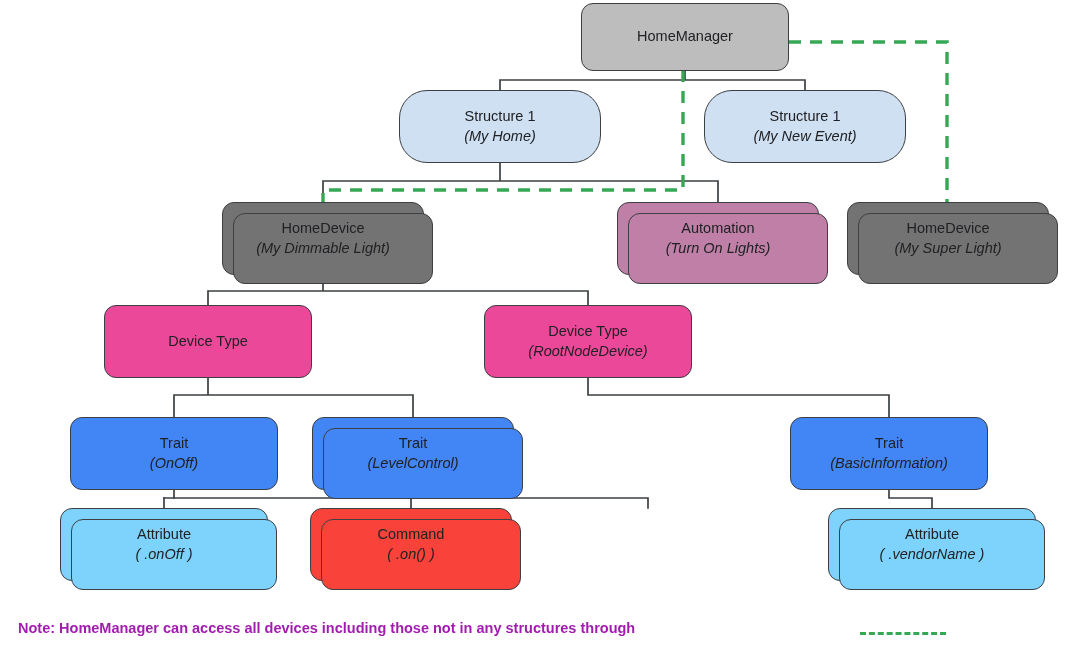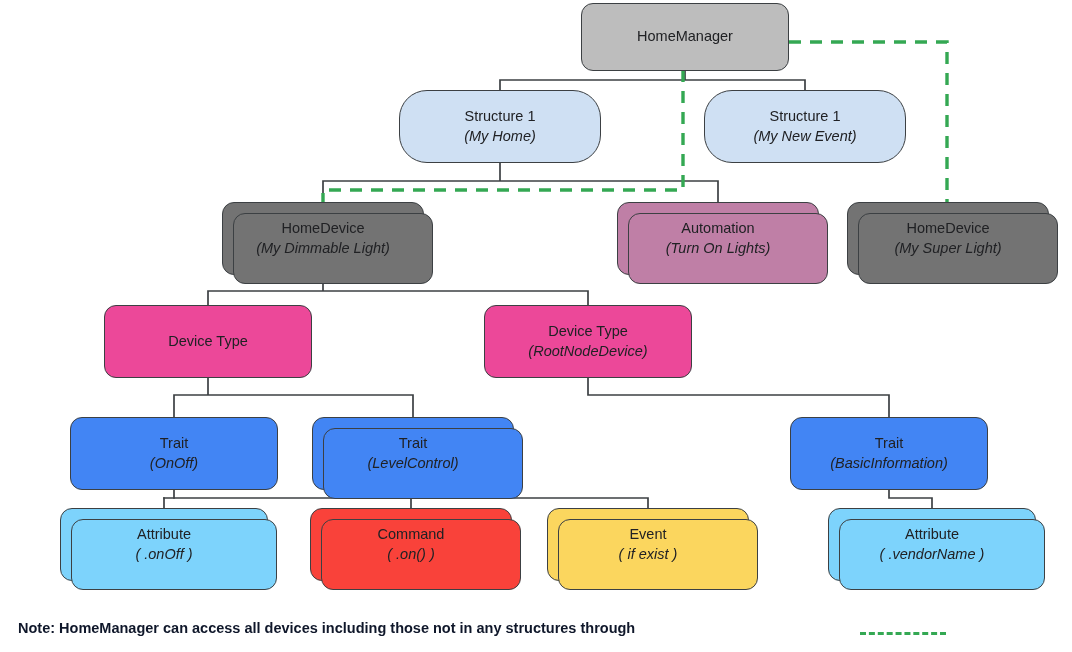--- a/index.html
+++ b/index.html
@@ -67,21 +67,21 @@
   .c-green  { background: #7dd3fc; text-align: right; }
   .c-red    { background: #f9423a; }
   .c-yellow { background: #fbd65e; }
 
   .note {
     position: absolute;
     left: 18px;
     top: 620px;
     font-size: 14.5px;
     font-weight: bold;
-    color: #0f172a;
+    color: #a21caf;
     white-space: nowrap;
     z-index: 6;
   }
   .note-dash {
     position: absolute;
     left: 860px;
     top: 632px;
     width: 86px;
     height: 0;
     border-top: 3.5px dashed #34a853;
@@ -176,24 +176,20 @@
   <div class="node c-green stacked" style="left:60px;top:508px;width:208px;height:73px;">
     <span class="l1">Attribute</span>
     <span class="l2">( .onOff )</span>
   </div>
 
   <div class="node c-red stacked" style="left:310px;top:508px;width:202px;height:73px;">
     <span class="l1">Command</span>
     <span class="l2">( .on() )</span>
   </div>
 
-  <div class="node c-yellow stacked" style="left:547px;top:508px;width:202px;height:73px;">
-    <span class="l1">Event</span>
-    <span class="l2">( if exist )</span>
-  </div>
 
   <div class="node c-green stacked" style="left:828px;top:508px;width:208px;height:73px;">
     <span class="l1">Attribute</span>
     <span class="l2">( .vendorName )</span>
   </div>
 
   <div class="note">Note: HomeManager can access all devices including those not in any structures through</div>
   <div class="note-dash"></div>
 
 </div>

